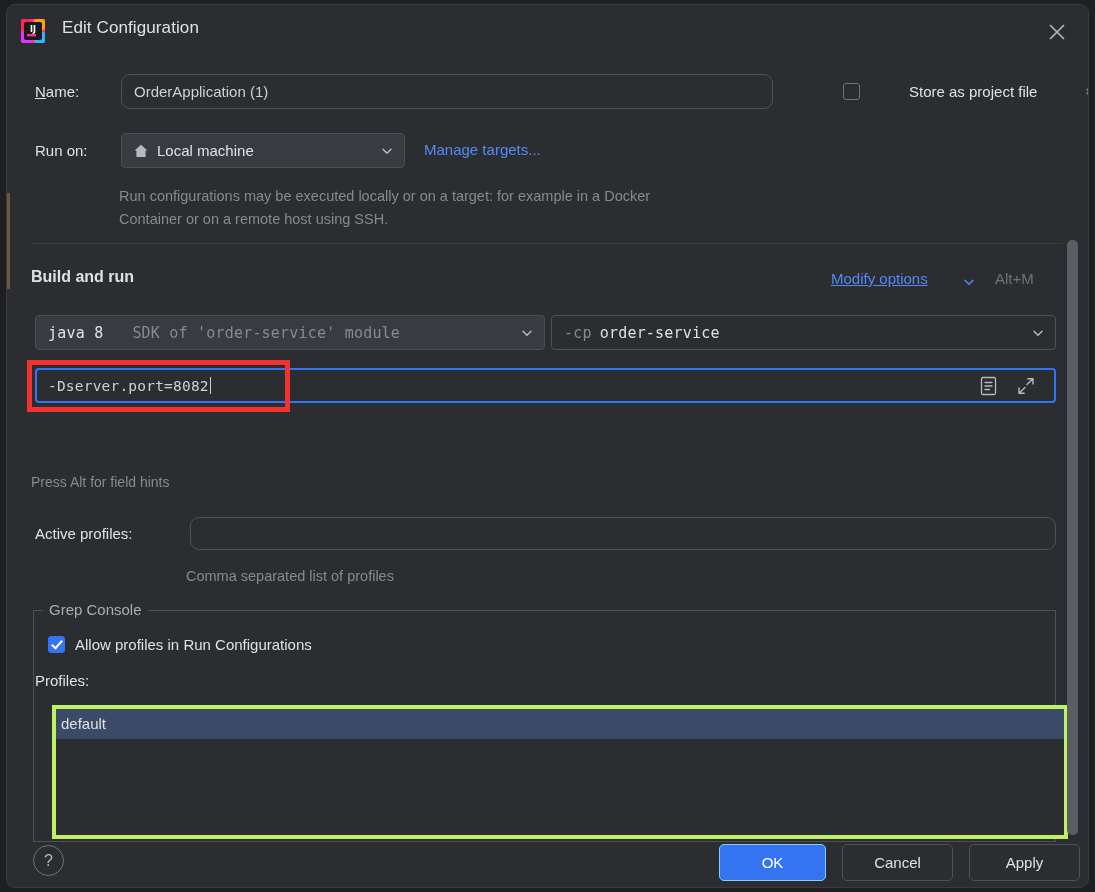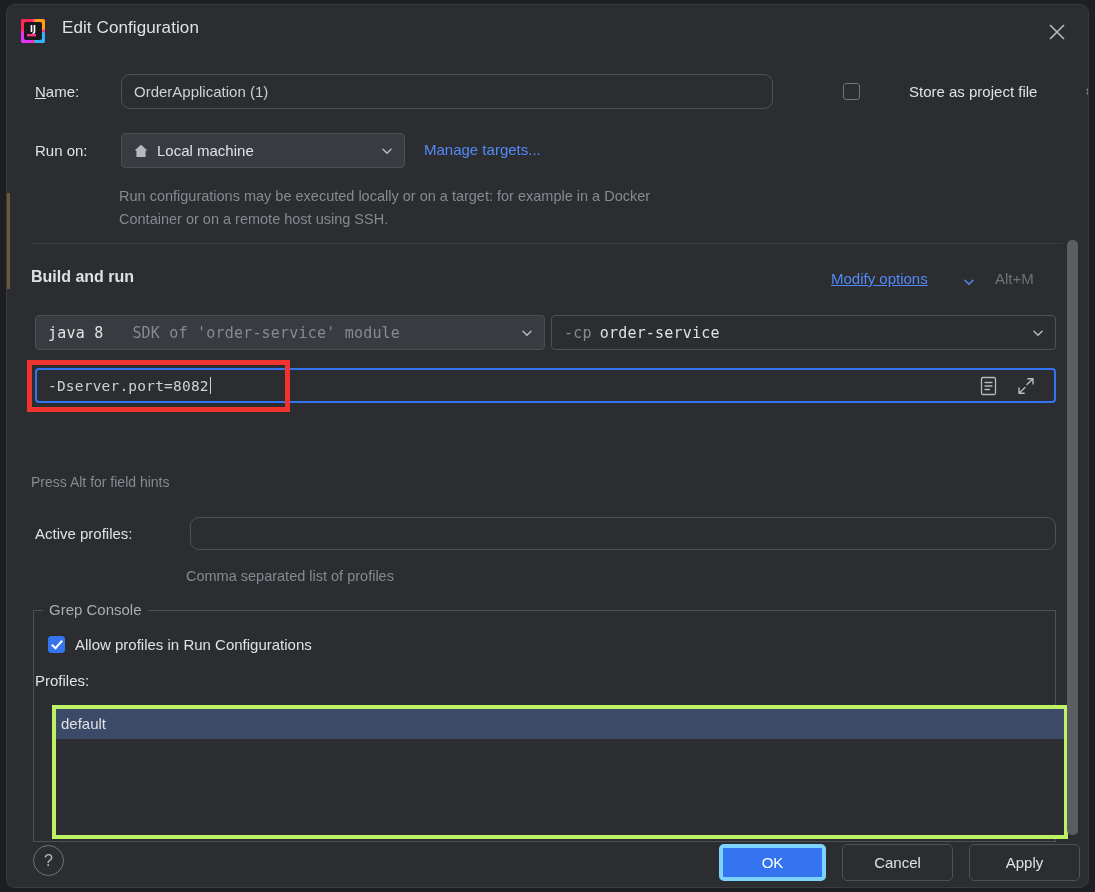--- a/index.html
+++ b/index.html
@@ -266,21 +266,21 @@
   .btn {
     position: absolute;
     height: 37px;
     border-radius: 5px;
     box-sizing: border-box;
     display: flex; align-items: center; justify-content: center;
     font-size: 15px;
   }
   #ok-button {
     left: 712px; top: 839px; width: 107px;
-    background: #3574f0; color: #fff; border: 4px solid #7dd3fc;
+    background: #3574f0; color: #fff; border: 1px solid #7dd3fc;
   }
   #cancel-button {
     left: 835px; top: 839px; width: 111px;
     background: #2b2d30; color: #dfe1e5; border: 1px solid #4e5157;
   }
   #apply-button {
     left: 962px; top: 839px; width: 111px;
     background: #2b2d30; color: #dfe1e5; border: 1px solid #4e5157;
   }
 

